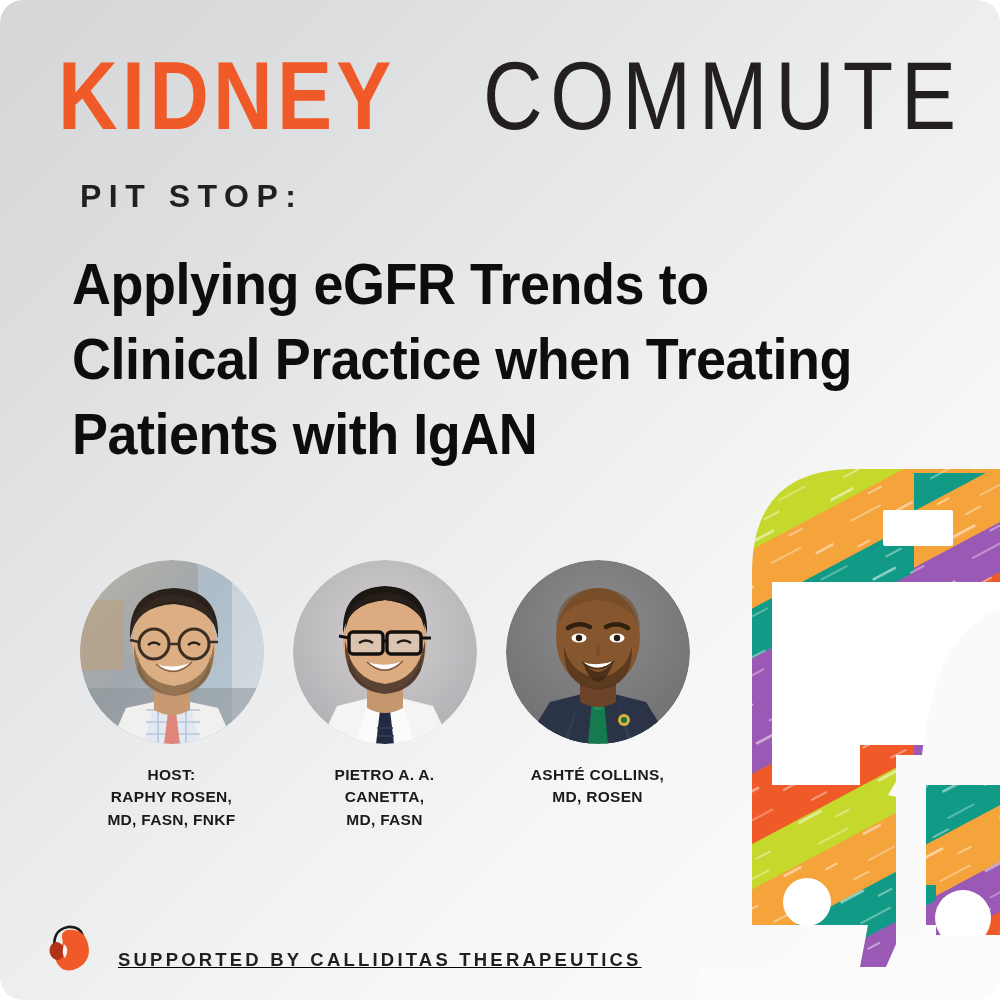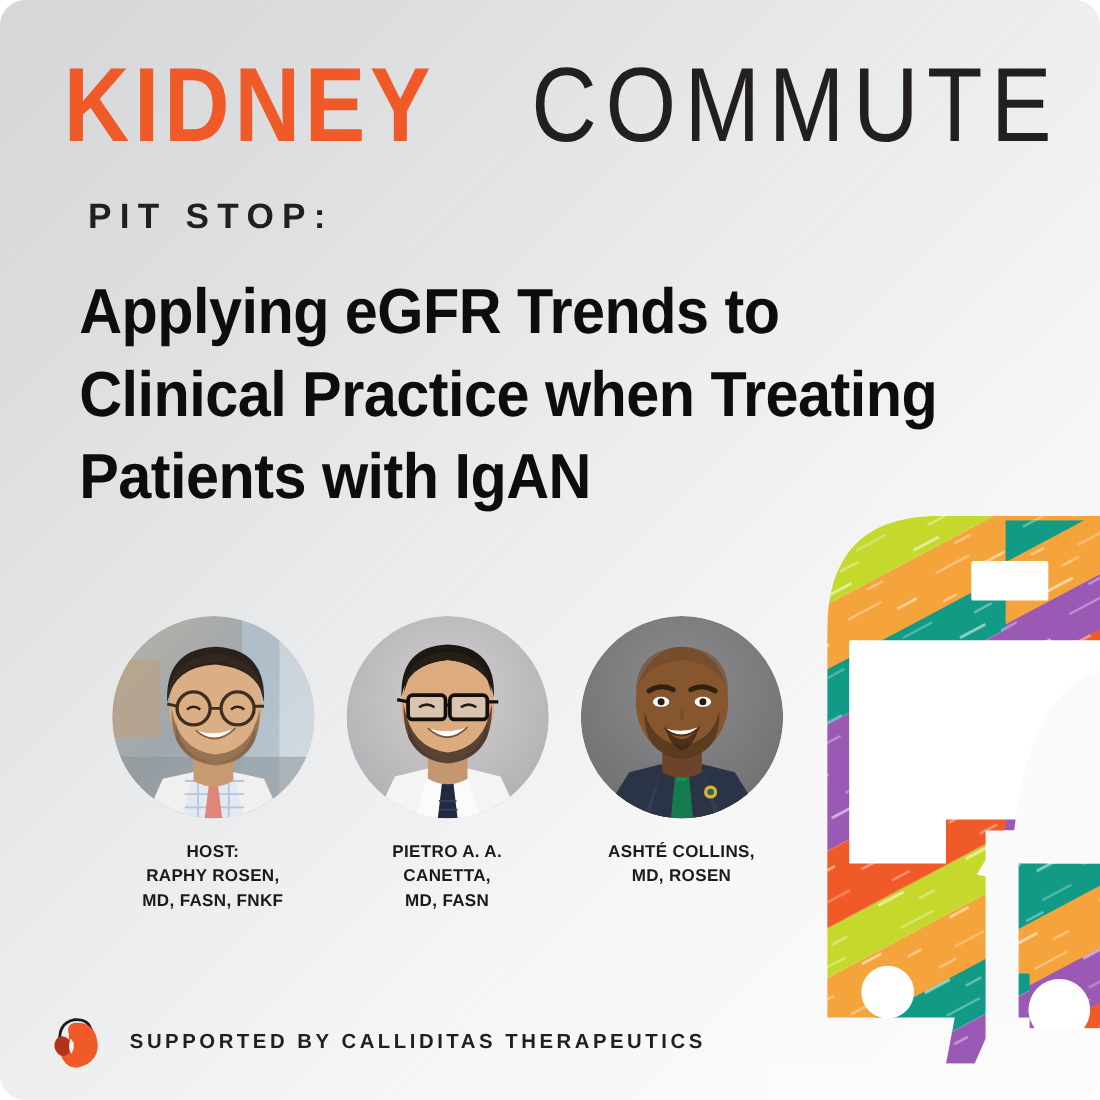--- a/index.html
+++ b/index.html
@@ -73,21 +73,21 @@
     letter-spacing: -0.5px;
     color: #0d0d0d;
     transform: scaleX(0.93);
     transform-origin: left top;
   }
   #episode-title .tline { display: block; }
 
   
   #speakers {
     position: absolute;
-    left: 87px; top: 560px;
+    left: 65px; top: 560px;
     width: 640px;
     display: flex;
   }
   .speaker { width: 213px; text-align: center; }
   .portrait {
     width: 184px; height: 184px;
     border-radius: 50%;
     margin: 0 auto;
     overflow: hidden;
     position: relative;
@@ -101,21 +101,22 @@
     letter-spacing: 0.3px;
     color: #1a1a1a;
     white-space: pre-line;
   }
 
   
   #footer {
     position: absolute;
     left: 40px; bottom: 22px;
     display: flex;
-    align-items: center;
+    align-items: flex-end;
+    text-decoration: underline;
   }
   #footer-logo { width: 62px; height: 62px; flex: none; }
   #footer-text { margin-left: 16px; }
   .footer-line {
     font-size: 18.5px;
     font-weight: bold;
     letter-spacing: 3.2px;
     color: #231f20;
     line-height: 1.95;
   }

